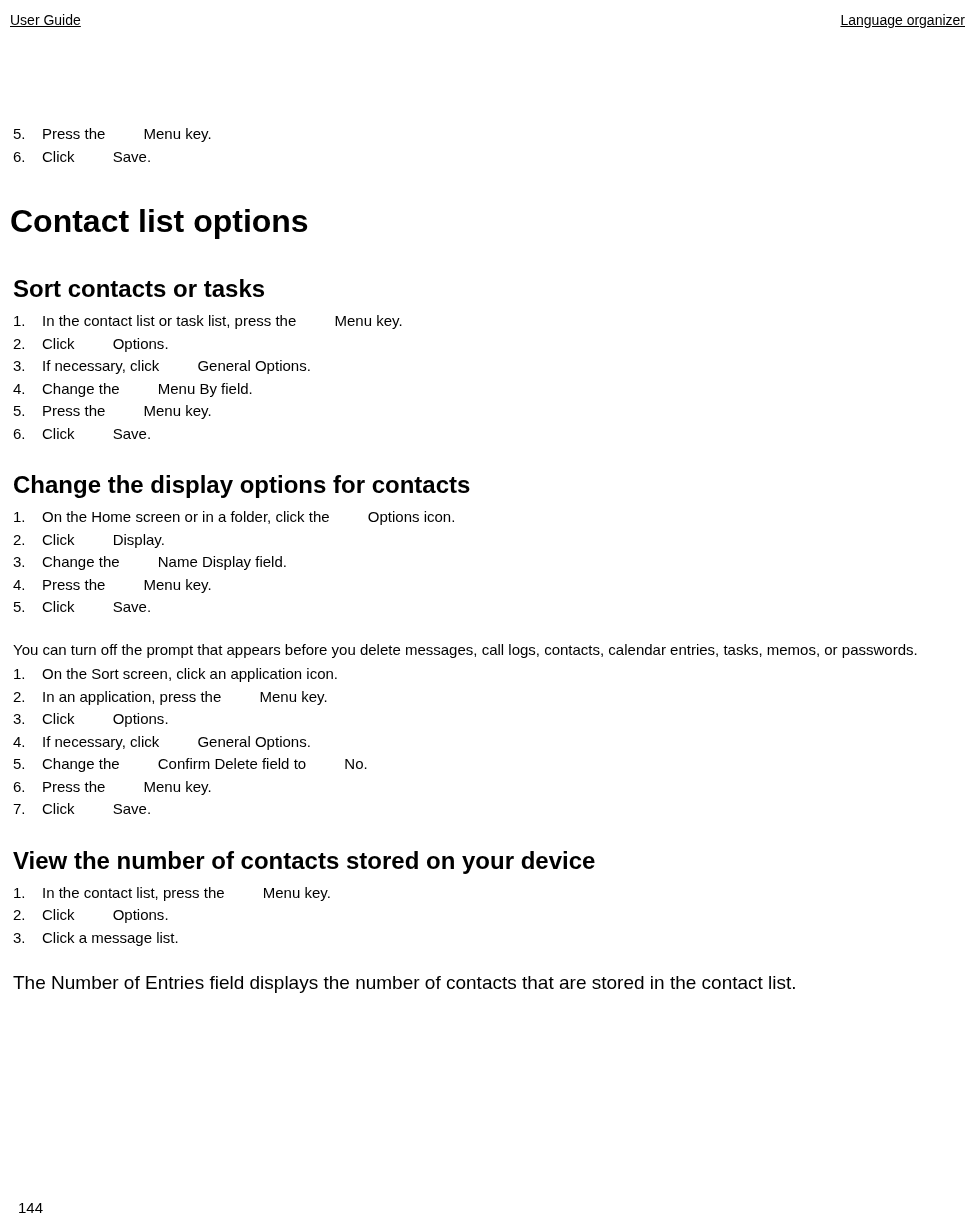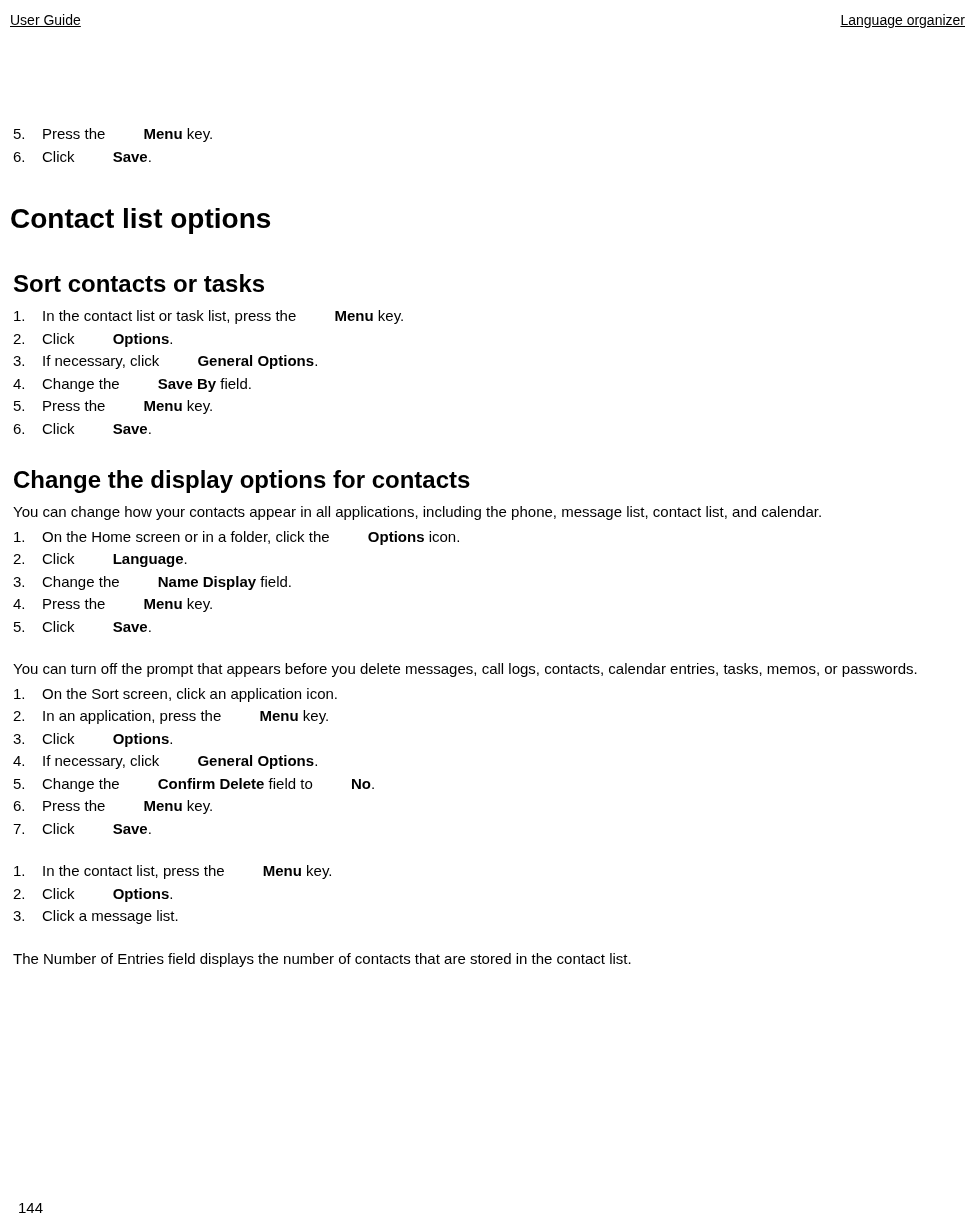--- a/index.html
+++ b/index.html
@@ -39,52 +39,52 @@
     }
     .list-number {
       width: 32px;
       flex-shrink: 0;
       padding-left: 3px;
     }
     .list-text {
       flex: 1;
     }
     h1 {
-      font-size: 28px;
+      font-size: 32px;
       font-weight: bold;
       margin-top: 35px;
       margin-bottom: 35px;
     }
     h2 {
       font-size: 24px;
       font-weight: bold;
       margin-top: 26px;
       margin-bottom: 7px;
       padding-left: 3px;
     }
     .intro-text {
       font-size: 15px;
       line-height: 1.5;
       margin-bottom: 2px;
       padding-left: 3px;
     }
     .footer-text {
-      font-size: 15px;
+      font-size: 19px;
       line-height: 1.5;
       margin-top: 10px;
       padding-left: 3px;
     }
     .page-number {
       position: absolute;
       bottom: 12px;
       left: 18px;
       font-size: 15px;
     }
     b {
-      font-weight: bold;
+      font-weight: normal;
       padding-left: 34px;
     }
   </style>
 </head>
 <body>
 
 <div class="header">
   <span>User Guide</span>
   <span>Language organizer</span>
 </div>
@@ -113,41 +113,40 @@
         <div class="list-item">
           <span class="list-number">2.</span>
           <span class="list-text">Click <b>Options</b>.</span>
         </div>
         <div class="list-item">
           <span class="list-number">3.</span>
           <span class="list-text">If necessary, click <b>General Options</b>.</span>
         </div>
         <div class="list-item">
           <span class="list-number">4.</span>
-          <span class="list-text">Change the <b>Save By</b> field.</span>
+          <span class="list-text">Change the <b>Menu By</b> field.</span>
         </div>
         <div class="list-item">
           <span class="list-number">5.</span>
           <span class="list-text">Press the <b>Menu</b> key.</span>
         </div>
         <div class="list-item">
           <span class="list-number">6.</span>
           <span class="list-text">Click <b>Save</b>.</span>
         </div>
       </div>
       <h2>Change the display options for contacts</h2>
-      <div class="intro-text">You can change how your contacts appear in all applications, including the phone, message list, contact list, and calendar.</div>
       <div class="ordered-list">
         <div class="list-item">
           <span class="list-number">1.</span>
           <span class="list-text">On the Home screen or in a folder, click the <b>Options</b> icon.</span>
         </div>
         <div class="list-item">
           <span class="list-number">2.</span>
-          <span class="list-text">Click <b>Language</b>.</span>
+          <span class="list-text">Click <b>Display</b>.</span>
         </div>
         <div class="list-item">
           <span class="list-number">3.</span>
           <span class="list-text">Change the <b>Name Display</b> field.</span>
         </div>
         <div class="list-item">
           <span class="list-number">4.</span>
           <span class="list-text">Press the <b>Menu</b> key.</span>
         </div>
         <div class="list-item">
@@ -179,20 +178,21 @@
         </div>
         <div class="list-item">
           <span class="list-number">6.</span>
           <span class="list-text">Press the <b>Menu</b> key.</span>
         </div>
         <div class="list-item">
           <span class="list-number">7.</span>
           <span class="list-text">Click <b>Save</b>.</span>
         </div>
       </div>
+      <h2>View the number of contacts stored on your device</h2>
       <div class="ordered-list">
         <div class="list-item">
           <span class="list-number">1.</span>
           <span class="list-text">In the contact list, press the <b>Menu</b> key.</span>
         </div>
         <div class="list-item">
           <span class="list-number">2.</span>
           <span class="list-text">Click <b>Options</b>.</span>
         </div>
         <div class="list-item">

